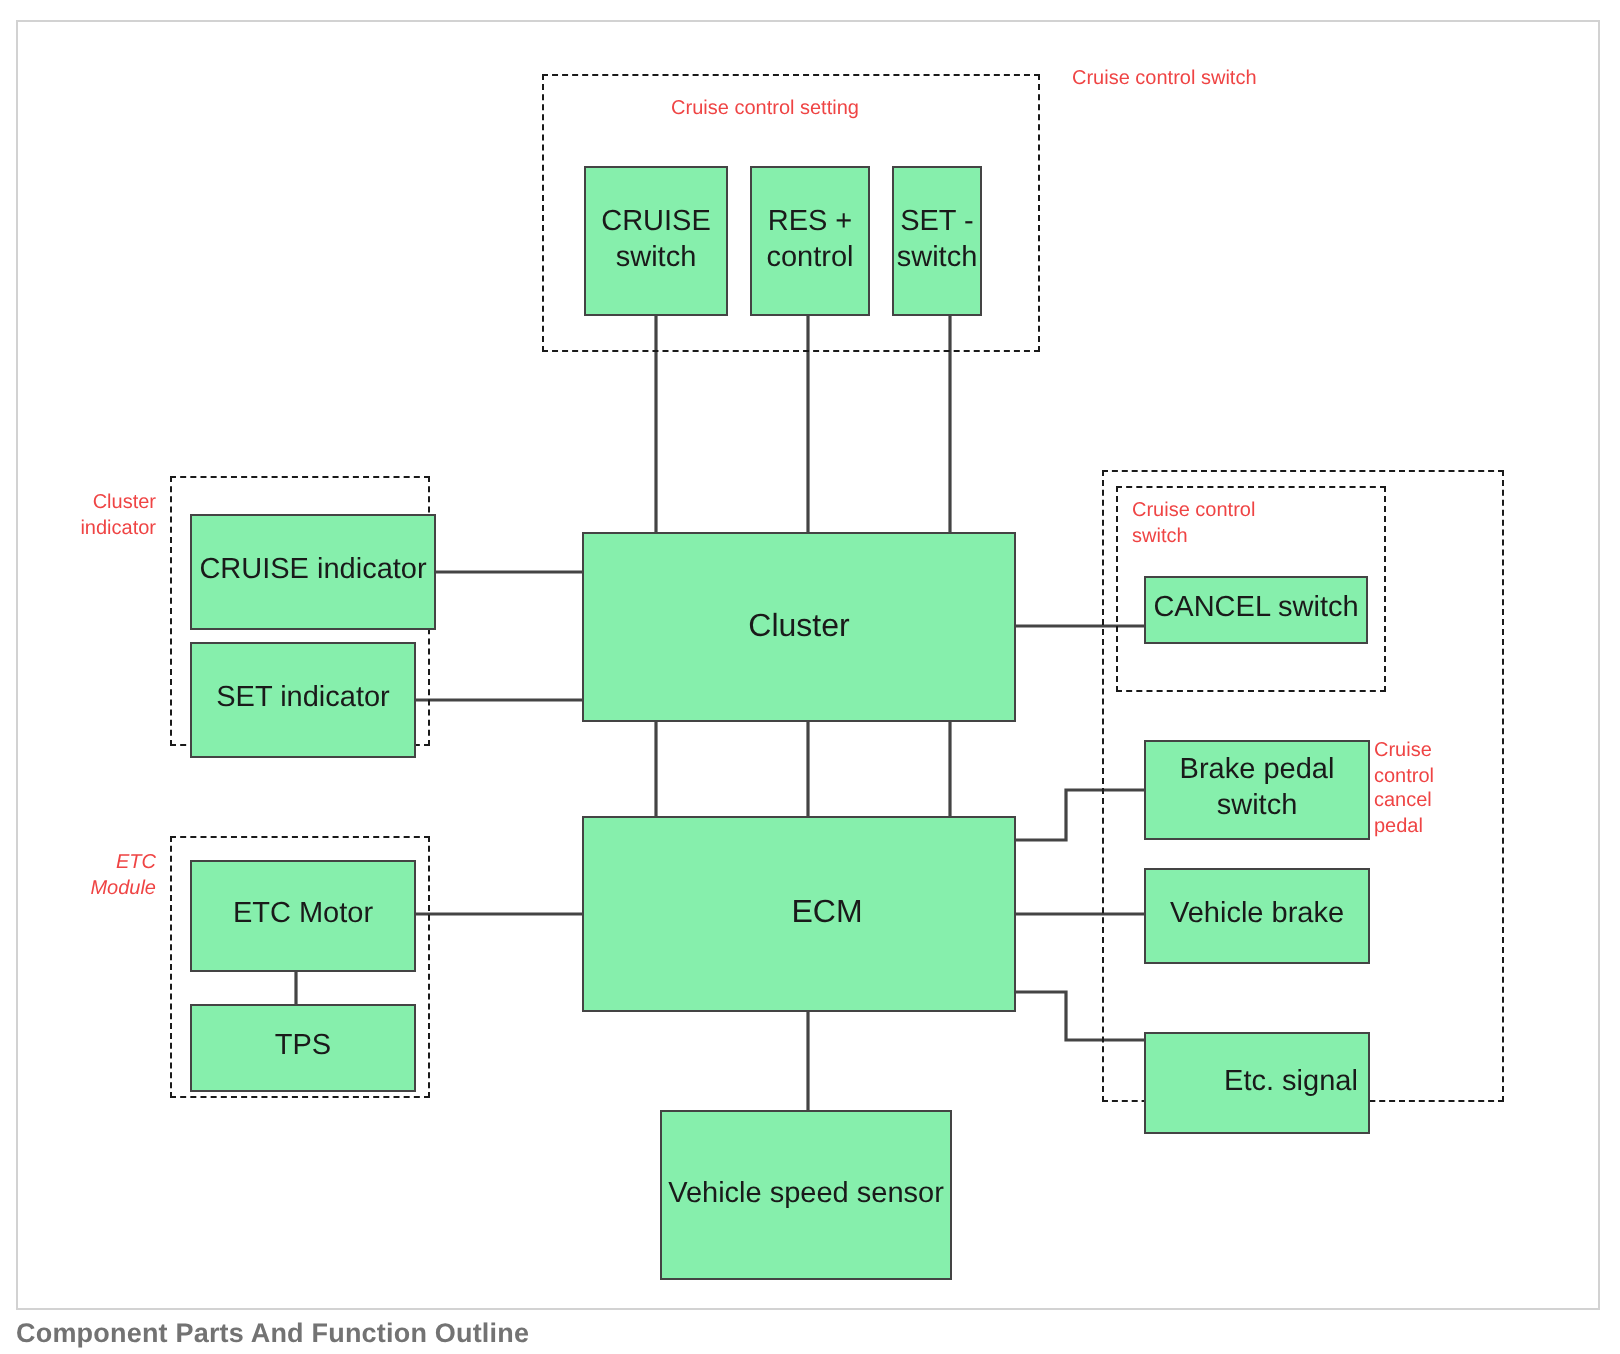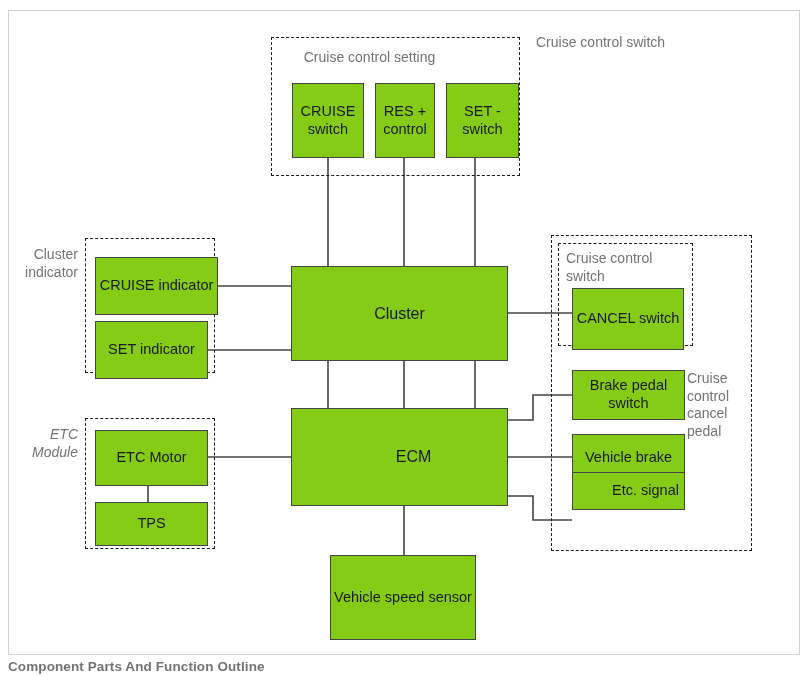--- a/index.html
+++ b/index.html
@@ -37,21 +37,21 @@
     top: 0;
     width: 810px;
     height: 677px;
     pointer-events: none;
   }
   
   .box {
     position: absolute;
     box-sizing: border-box;
     border: 1.6px solid #444444;
-    background: #84cc16;
+    background: #86efac;
     display: flex;
     align-items: center;
     justify-content: center;
     text-align: center;
     color: #1a1a1a;
     font-size: 14.5px;
     line-height: 1.22;
     z-index: 3;
   }
   .box.big { font-size: 16px; }
@@ -60,22 +60,22 @@
     position: absolute;
     box-sizing: border-box;
     border: 1.7px dashed #1a1a1a;
     background: transparent;
     z-index: 1;
   }
   .group.inner { border-width: 1.5px; z-index: 2; }
   
   .label {
     position: absolute;
-    color: #737373;
-    font-size: 14px;
+    color: #ef4444;
+    font-size: 10px;
     line-height: 1.25;
     z-index: 4;
     white-space: pre-line;
   }
   .label.center { text-align: center; }
   .label.right { text-align: right; }
   
   #caption {
     position: absolute;
     left: 8px;
@@ -127,21 +127,21 @@
   <div class="group" style="left:271px; top:37px; width:249px; height:139px;"></div>
 
   <div class="group" style="left:85px; top:238px; width:130px; height:135px;"></div>
 
   <div class="group" style="left:85px; top:418px; width:130px; height:131px;"></div>
 
   <div class="group" style="left:551px; top:235px; width:201px; height:316px;"></div>
 
   <div class="group inner" style="left:558px; top:243px; width:135px; height:103px;"></div>
 
-  <div class="label center" style="left:271px; top:49px; width:197px;">Cruise control setting</div>
+  <div class="label center" style="left:284px; top:49px; width:197px;">Cruise control setting</div>
 
   <div class="label" style="left:536px; top:34px; width:180px;">Cruise control switch</div>
 
   <div class="label right" style="left:10px; top:246px; width:68px;">Cluster
 indicator</div>
 
   <div class="label right" style="left:10px; top:426px; width:68px;font-style:italic;">ETC
 Module</div>
 
   <div class="label" style="left:566px; top:250px; width:124px;">Cruise control
@@ -151,46 +151,46 @@
 control
 cancel
 pedal</div>
 
   <div class="box" style="left:292px; top:83px; width:72px; height:75px;">CRUISE
 switch</div>
 
   <div class="box" style="left:375px; top:83px; width:60px; height:75px;">RES +
 control</div>
 
-  <div class="box" style="left:446px; top:83px; width:73px; height:75px;">SET -
+  <div class="box" style="left:446px; top:83px; width:45px; height:75px;">SET -
 switch</div>
 
   <div class="box" style="left:95px; top:257px; width:123px; height:58px;">CRUISE
 indicator</div>
 
   <div class="box" style="left:95px; top:321px; width:113px; height:58px;">SET
 indicator</div>
 
   <div class="box big" style="left:291px; top:266px; width:217px; height:95px;">Cluster</div>
 
-  <div class="box" style="left:572px; top:288px; width:112px; height:62px;">CANCEL
+  <div class="box" style="left:572px; top:288px; width:112px; height:34px;">CANCEL
 switch</div>
 
   <div class="box big" style="left:291px; top:408px; width:217px; height:98px;padding-left:28px;">ECM</div>
 
   <div class="box" style="left:95px; top:430px; width:113px; height:56px;">ETC
 Motor</div>
 
   <div class="box" style="left:95px; top:502px; width:113px; height:44px;">TPS</div>
 
   <div class="box" style="left:572px; top:370px; width:113px; height:50px;">Brake pedal
 switch</div>
 
   <div class="box" style="left:572px; top:434px; width:113px; height:48px;">Vehicle brake</div>
 
-  <div class="box" style="left:572px; top:472px; width:113px; height:38px;padding-left:34px;">Etc. signal</div>
+  <div class="box" style="left:572px; top:516px; width:113px; height:51px;padding-left:34px;">Etc. signal</div>
 
   <div class="box" style="left:330px; top:555px; width:146px; height:85px;">Vehicle speed
 sensor</div>
 
   <div id="caption">Component Parts And Function Outline</div>
 
 </div>
 
 </body></html>

